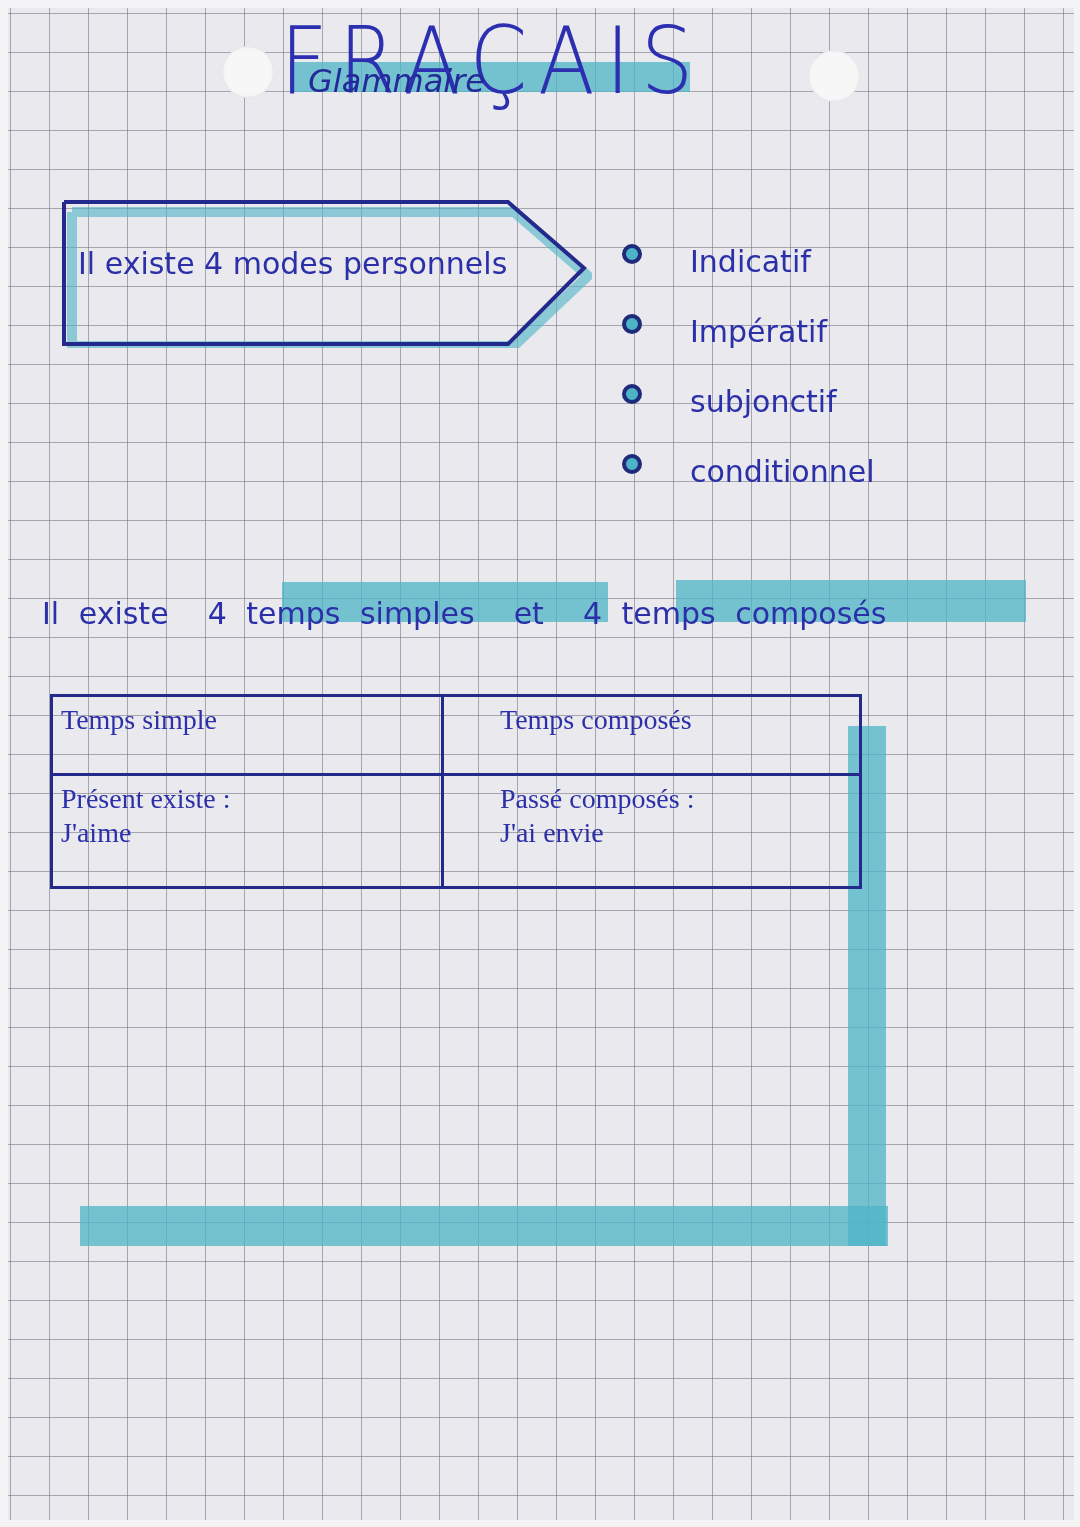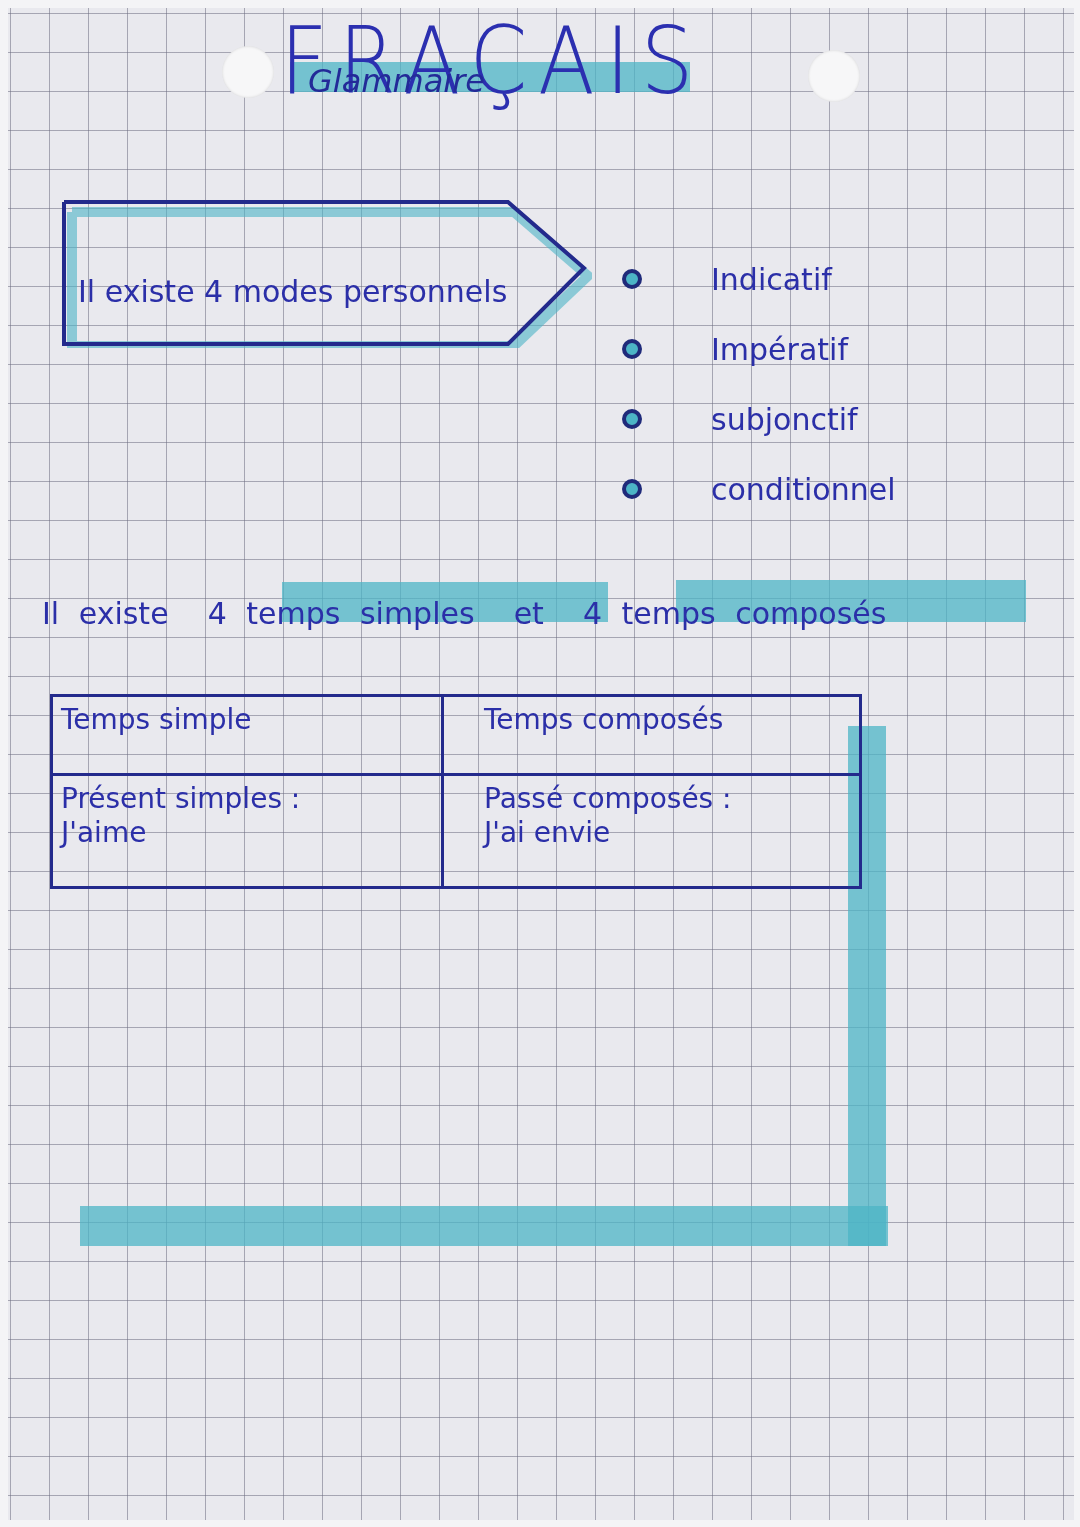--- a/index.html
+++ b/index.html
@@ -7,31 +7,31 @@
   .paper{position:absolute;left:8px;top:8px;width:1066px;height:1512px;background-color:#e9e9ee;
     background-image:linear-gradient(to right, rgba(110,110,130,.55) 1px, transparent 1px),
                      linear-gradient(to bottom, rgba(110,110,130,.55) 1px, transparent 1px);
     background-size:39px 39px;background-position:2px 5px;}
   .hole{position:absolute;width:52px;height:52px;border-radius:50%;background:#f7f7f8;box-shadow:inset 0 0 3px rgba(0,0,0,.15);}
   .ink{color:#2b2fa8;font-family:"DejaVu Sans",sans-serif;}
   .title{position:absolute;left:272px;top:8px;font-size:92px;letter-spacing:12px;color:#2b2fb0;font-weight:300;line-height:1;transform:scaleX(.9);transform-origin:left;}
   .title-hl{position:absolute;left:282px;top:54px;width:400px;height:30px;background:rgba(76,180,198,.75);}
   .subtitle{position:absolute;left:300px;top:54px;font-size:32px;font-style:italic;color:#232a98;}
   .arrow-box{position:absolute;left:54px;top:190px;width:530px;height:150px;}
-  .arrow-text{position:absolute;left:70px;top:238px;font-size:30px;line-height:36px;width:440px;margin-top:28px;}
+  .arrow-text{position:absolute;left:70px;top:238px;font-size:30px;line-height:36px;width:440px;}
   .modes{position:absolute;left:614px;top:236px;}
-  .mode{display:flex;align-items:center;height:70px;font-size:30px;gap:21px;}
+  .mode{display:flex;height:70px;font-size:30px;}
   .bullet{width:12px;height:12px;border-radius:50%;border:4px solid #1f2a7a;background:#4cb4c6;margin-right:48px;}
   .hl-bar{position:absolute;background:rgba(76,180,198,.75);}
   .sentence{position:absolute;left:34px;top:588px;font-size:30px;white-space:pre;word-spacing:10px;text-align:center;}
   .table{position:absolute;left:42px;top:686px;width:812px;border-collapse:collapse;}
-  .table td{border:3px solid #232a8c;vertical-align:top;padding:6px 8px;font-size:28px;line-height:34px;height:98px;}
+  .table td{border:3px solid #232a8c;vertical-align:top;padding:6px 8px;font-size:28px;line-height:34px;height:98px;font-family:Liberation Serif, serif;}
   .table tr.head td{height:64px;}
   .table td:first-child{width:372px;}
-  .table td:last-child{padding-left:40px;margin-top:33px;}
+  .table td:last-child{padding-left:56px;margin-top:33px;}
 </style>
 </head>
 <body>
 
 <div class="paper">
   <div class="hole" style="left:214px;top:38px;"></div>
   <div class="hole" style="left:800px;top:42px;"></div>
 
   <div class="title-hl"></div>
   <div class="title">FRAÇAIS</div>
@@ -70,21 +70,21 @@
   <div class="hl-bar" style="left:72px;top:1198px;width:808px;height:40px;"></div>
 
   <table class="table ink">
     <tbody>
         <tr class="head">
       <td>Temps simple</td>
       <td>Temps composés</td>
     </tr>
     <tr>
       <td>
-            <div>Présent simples :</div>
+            <div>Présent existe :</div>
             <div>J'aime</div>
           </td>
       <td>
             <div>Passé composés :</div>
             <div>J'ai envie</div>
           </td>
     </tr>
   </tbody>
     </table>
 </div>

